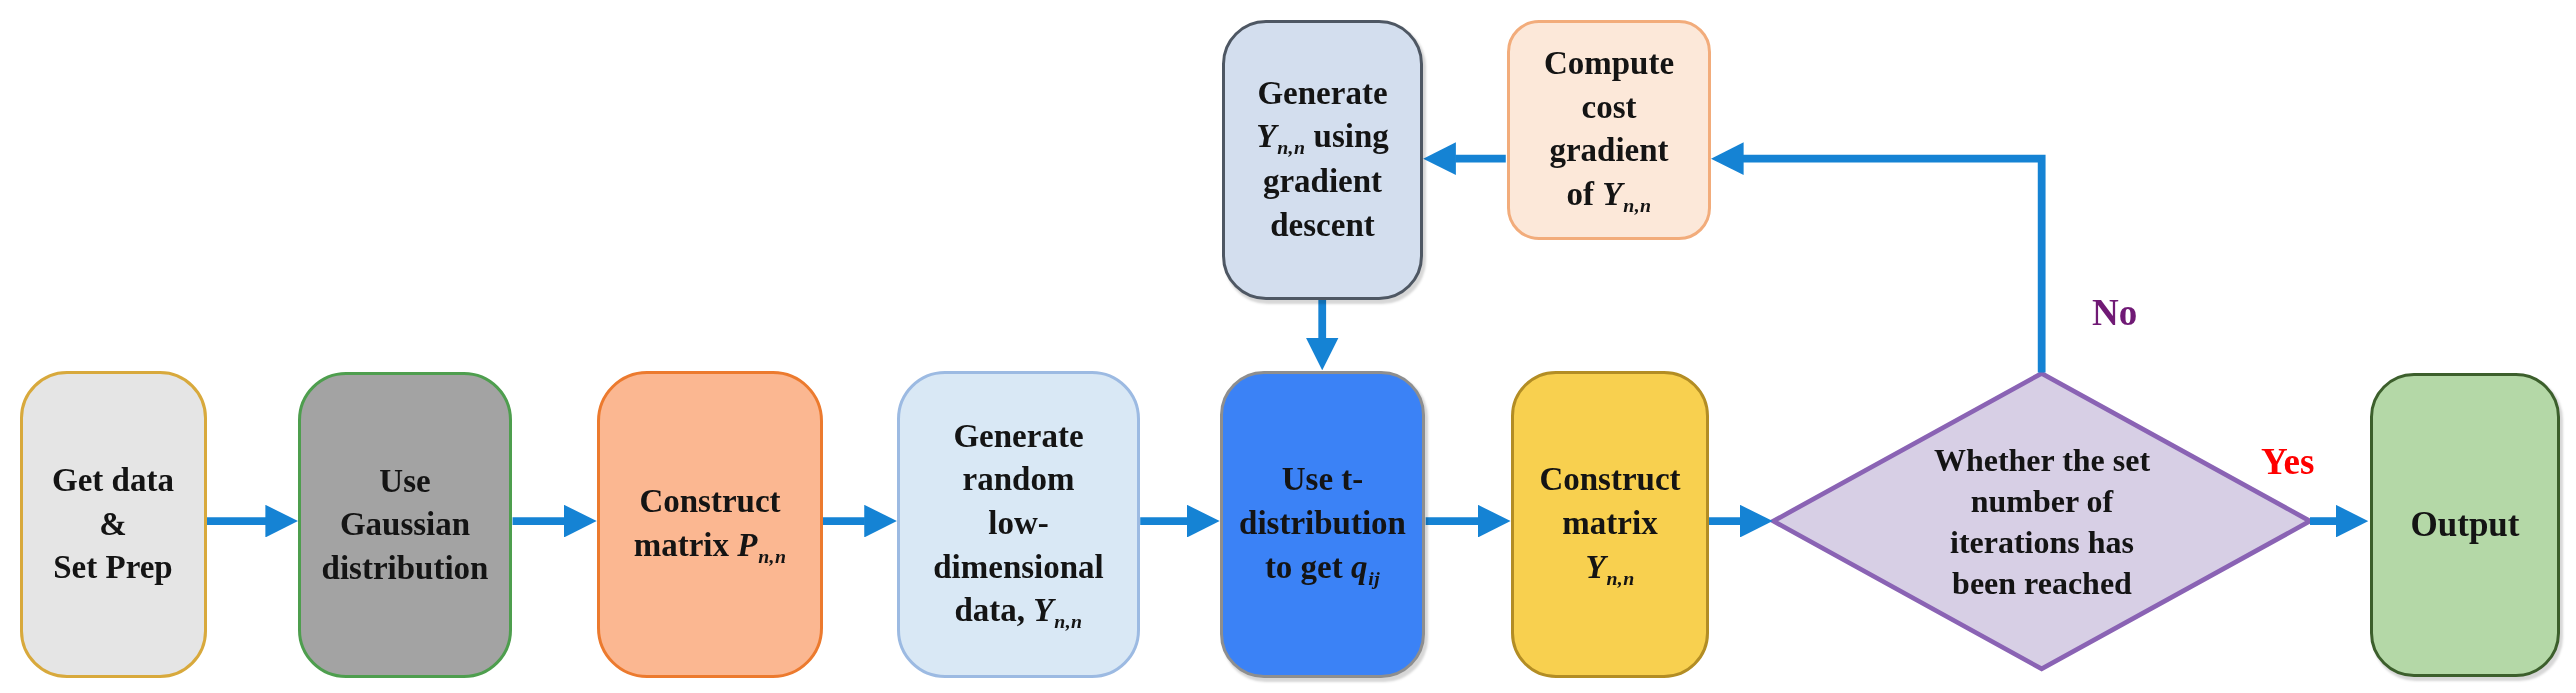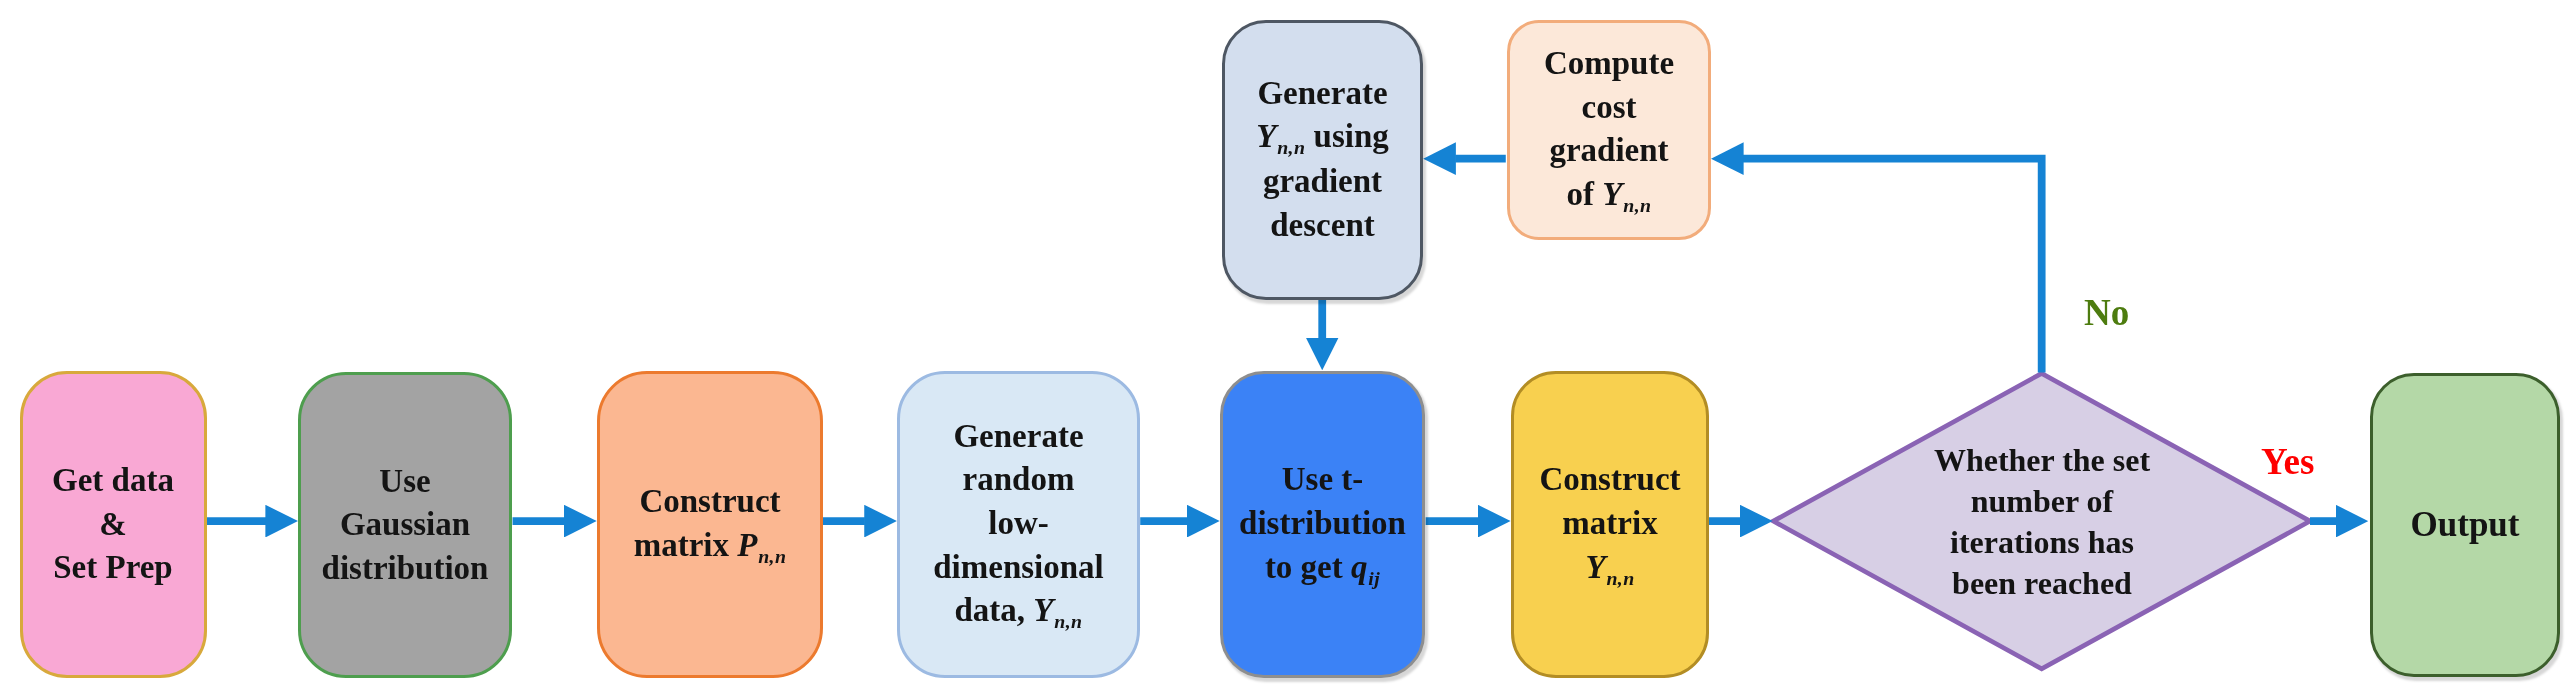--- a/index.html
+++ b/index.html
@@ -69,21 +69,21 @@
     <path class="arrow" d="M1057 670 L1111 670" marker-end="url(#ah)" stroke="#1583D4"></path>
     <path class="arrow" d="M1465 670 L1526 670" marker-end="url(#ah)" stroke="#1583D4"></path>
     <path class="arrow" d="M1832 670 L1900 670" marker-end="url(#ah)" stroke="#1583D4"></path>
     <path class="arrow" d="M2196 670 L2237 670" marker-end="url(#ah)" stroke="#1583D4"></path>
     <path class="arrow" d="M2969 670 L3003 670" marker-end="url(#ah)" stroke="#1583D4"></path>
     <path class="arrow" d="M2624 479 L2624 204 L2240 204" marker-end="url(#ah)" stroke="#1583D4"></path>
     <path class="arrow" d="M1935 204 L1870 204" marker-end="url(#ah)" stroke="#1583D4"></path>
     <path class="arrow" d="M1699 385 L1699 435" marker-end="url(#ah)" stroke="#1583D4"></path>
   </svg>
 
-  <div class="node" id="n-get-data" style="background: #f9a8d4; border-color: rgb(216, 169, 60);">
+  <div class="node" id="n-get-data" style="background: #e5e5e5; border-color: rgb(216, 169, 60);">
     <div>
         <div class="tline"><span>Get data</span></div>
         <div class="tline"><span>&amp;</span></div>
         <div class="tline"><span>Set Prep</span></div>
       </div>
   </div>
 
   <div class="node" id="n-gaussian" style="background: #a3a3a3; border-color: rgb(78, 158, 78);">
     <div>
         <div class="tline"><span>Use</span></div>
@@ -149,17 +149,17 @@
       </div>
   </div>
 
   <div id="t-decision">
       <div class="tline"><span>Whether the set</span></div>
       <div class="tline"><span>number of</span></div>
       <div class="tline"><span>iterations has</span></div>
       <div class="tline"><span>been reached</span></div>
     </div>
 
-  <div class="edge-label" id="lbl-no" style="color: #4d7c0f;">No</div>
+  <div class="edge-label" id="lbl-no" style="color: #701a75; margin-left: 8px;">No</div>
   <div class="edge-label" id="lbl-yes" style="color: rgb(254, 0, 0); margin-top: 16px;">Yes</div>
 
 </div>
 
 
 </body></html>

